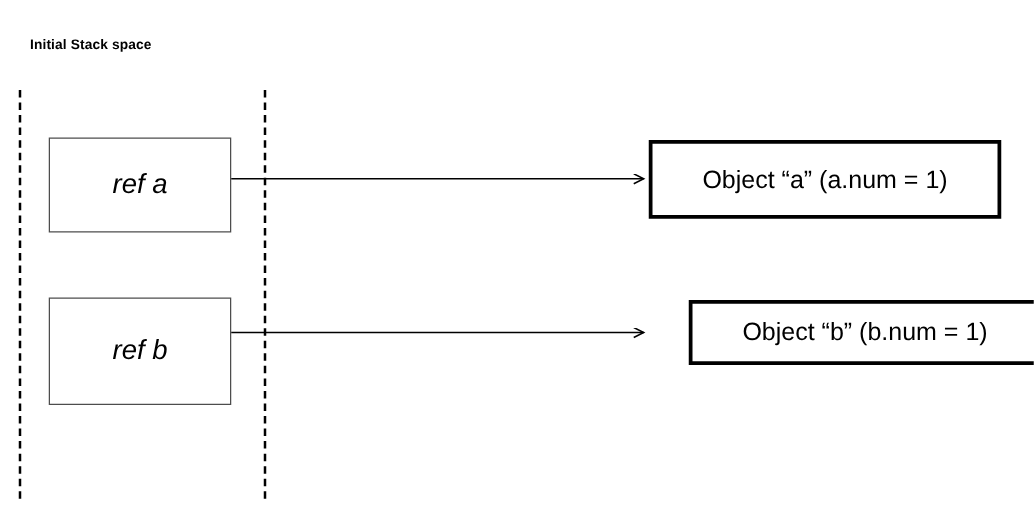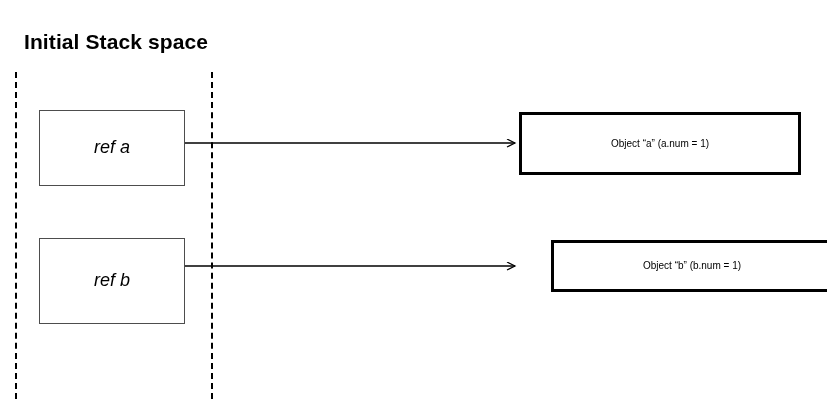--- a/index.html
+++ b/index.html
@@ -18,21 +18,21 @@
     width: 827px;
     height: 414px;
     background: #ffffff;
   }
 
   
   .section-title {
     position: absolute;
     font-family: "Liberation Sans", sans-serif;
     font-weight: bold;
-    font-size: 21px;
+    font-size: 11px;
     color: #000000;
     white-space: nowrap;
     letter-spacing: 0.1px;
   }
   #title-stack  { left: 24px;  top: 30px; }
   #title-heap   { left: 568px; top: 30px; }
 
   
   .stack-boundary {
     position: absolute;
@@ -54,21 +54,21 @@
     background: #ffffff;
     display: flex;
     align-items: center;
     justify-content: center;
   }
   #stack-box-a { top: 110px; height: 76px; }
   #stack-box-b { top: 238px; height: 86px; }
   .stack-box-label {
     font-family: "Liberation Sans", sans-serif;
     font-style: italic;
-    font-size: 18px;
+    font-size: 22px;
     color: #000000;
     white-space: nowrap;
     line-height: 1;
     position: relative;
     top: -1px;
   }
 
   
   .heap-box {
     position: absolute;
@@ -78,21 +78,21 @@
     border: 3px solid #000000;
     background: #ffffff;
     display: flex;
     align-items: center;
     justify-content: center;
   }
   #heap-box-a { top: 112px; height: 63px; }
   #heap-box-b { top: 240px; height: 52px; margin-left: 32px; }
   .heap-box-label {
     font-family: "Liberation Sans", sans-serif;
-    font-size: 10px;
+    font-size: 20px;
     color: #000000;
     white-space: nowrap;
     line-height: 1;
   }
 
   
   #arrow-layer {
     position: absolute;
     left: 0;
     top: 0;

